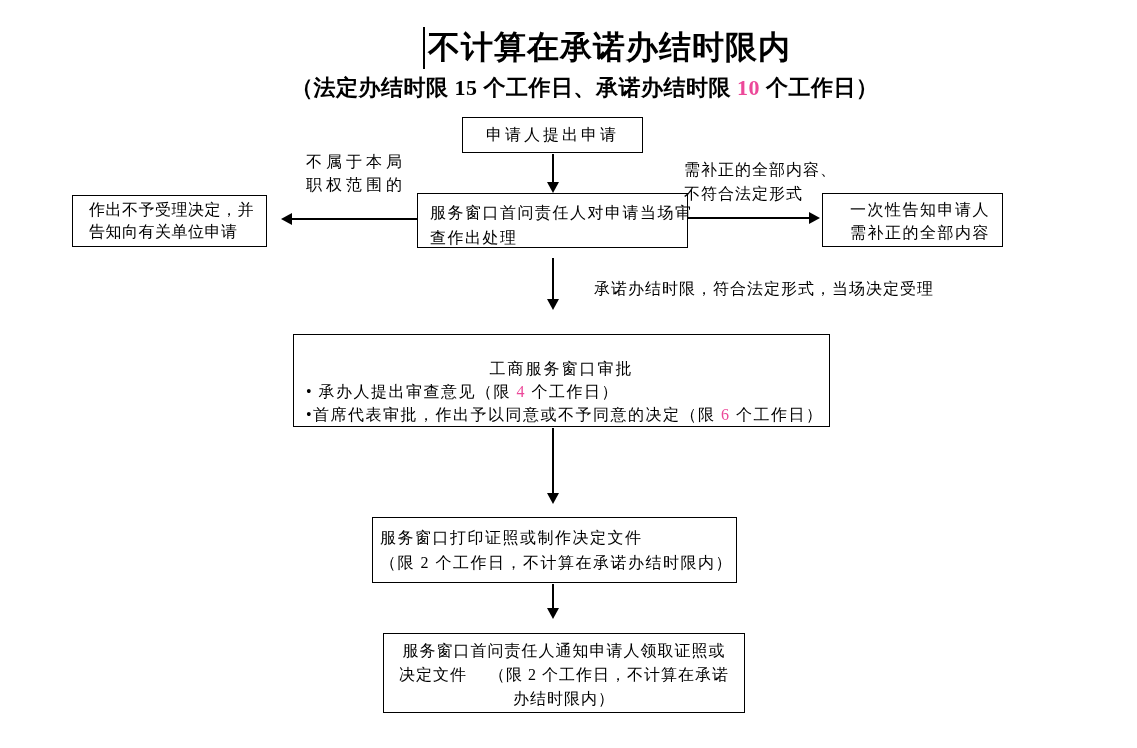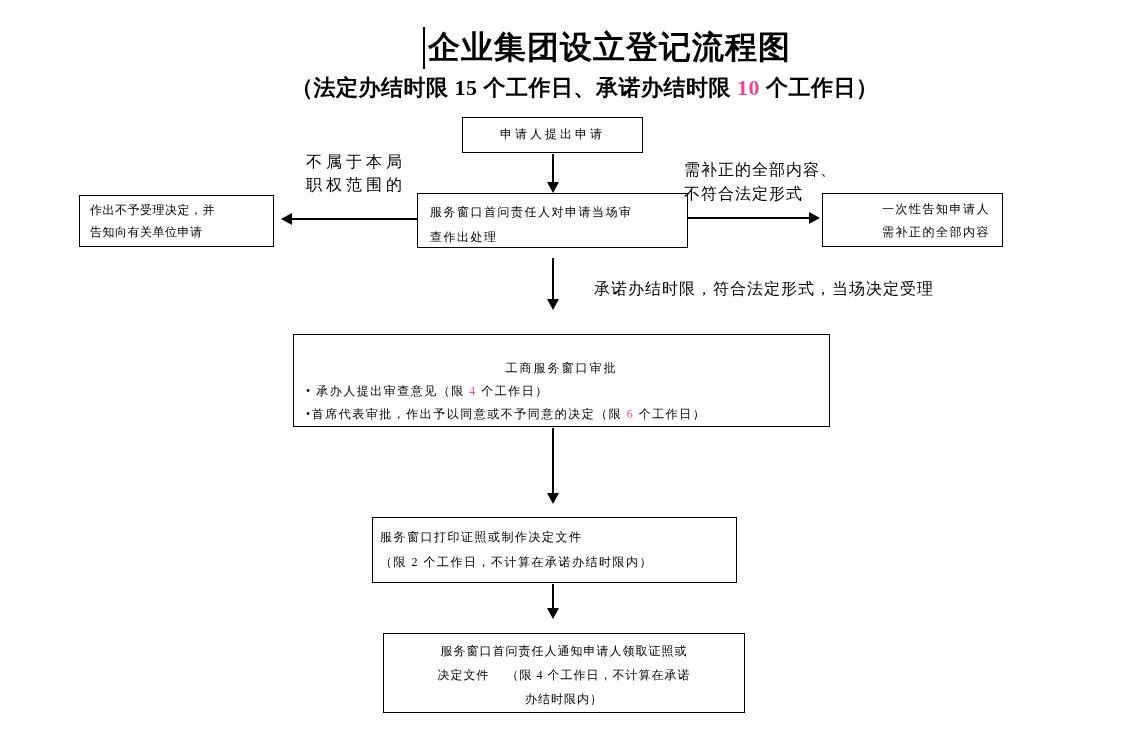--- a/index.html
+++ b/index.html
@@ -15,30 +15,30 @@
     font-family:"Liberation Sans","DejaVu Sans",sans-serif; letter-spacing:1px; white-space:nowrap;
   }
   .subtitle {
     position:absolute; left:291px; top:73px; font-size:22px; font-weight:bold;
     letter-spacing:0.5px; white-space:nowrap;
   }
   .red { color:#ec4899; }
 
   .node {
     position:absolute; border:1.5px solid #000; background:#fff;
-    font-size:12px; letter-spacing:1.5px;
+    font-size:16px; letter-spacing:1.5px;
   }
   .node-line { white-space:nowrap; }
 
   .node-apply { left:462px; top:117px; width:181px; height:36px;
     text-align:center; line-height:33px; letter-spacing:3px; }
   .node-review { left:417px; top:193px; width:271px; height:55px;
     padding:6px 12px; line-height:25px; }
-  .node-reject { left:79px; top:195px; width:195px; height:52px;
-    padding:3px 10px; line-height:22px; letter-spacing:0.5px; }
+  .node-reject { left:72px; top:195px; width:195px; height:52px;
+    padding:3px 16px; line-height:22px; letter-spacing:0.5px; }
   .node-notify { left:822px; top:193px; width:181px; height:54px;
     padding:4px 12px; line-height:23px;text-align:right; }
   .node-approval { left:293px; top:334px; width:537px; height:93px;
     padding:22px 12px; line-height:23px; }
   .node-approval .node-title { text-align:center; letter-spacing:2px; }
   .node-print { left:372px; top:517px; width:365px; height:66px;
     padding-top:7px; text-align:left; line-height:25px;padding-left:7px; }
   .node-pickup { left:383px; top:633px; width:362px; height:80px;
     padding:5px 2px; text-align:center; line-height:24px; letter-spacing:1px; }
 
@@ -60,21 +60,21 @@
   .arr-h.to-right .stem { left:0; right:10px; }
   .arr-h.to-right .head { position:absolute; right:0; top:1px; width:0; height:0;
     border-top:6px solid transparent; border-bottom:6px solid transparent; border-left:11px solid #000; }
 </style>
 </head>
 <body>
 
 <div class="canvas">
 
   <div class="cursor-bar"></div>
-  <h1 class="title">企业集团设立登记流程图</h1>
+  <h1 class="title">不计算在承诺办结时限内</h1>
   <div class="subtitle"><span>（法定办结时限 15 个工作日、承诺办结时限 </span><span class="red">10</span><span> 个工作日）</span></div>
 
   <div class="node node-apply">
     <div class="node-line">申请人提出申请</div>
   </div>
 
   <div class="node node-review">
     <div class="node-line">服务窗口首问责任人对申请当场审</div>
     <div class="node-line">查作出处理</div>
   </div>
@@ -95,21 +95,21 @@
     <div class="node-line"><span>•首席代表审批，作出予以同意或不予同意的决定（限 </span><span class="red">6</span><span> 个工作日）</span></div>
   </div>
 
   <div class="node node-print">
     <div class="node-line">服务窗口打印证照或制作决定文件</div>
     <div class="node-line">（限 2 个工作日，不计算在承诺办结时限内）</div>
   </div>
 
   <div class="node node-pickup">
     <div class="node-line">服务窗口首问责任人通知申请人领取证照或</div>
-    <div class="node-line">决定文件　 （限 4 个工作日，不计算在承诺</div>
+    <div class="node-line">决定文件　 （限 2 个工作日，不计算在承诺</div>
     <div class="node-line">办结时限内）</div>
   </div>
 
   <div class="edge-label label-out-of-scope">
     <div>不属于本局</div>
     <div>职权范围的</div>
   </div>
 
   <div class="edge-label label-incomplete">
     <div>需补正的全部内容、</div>

